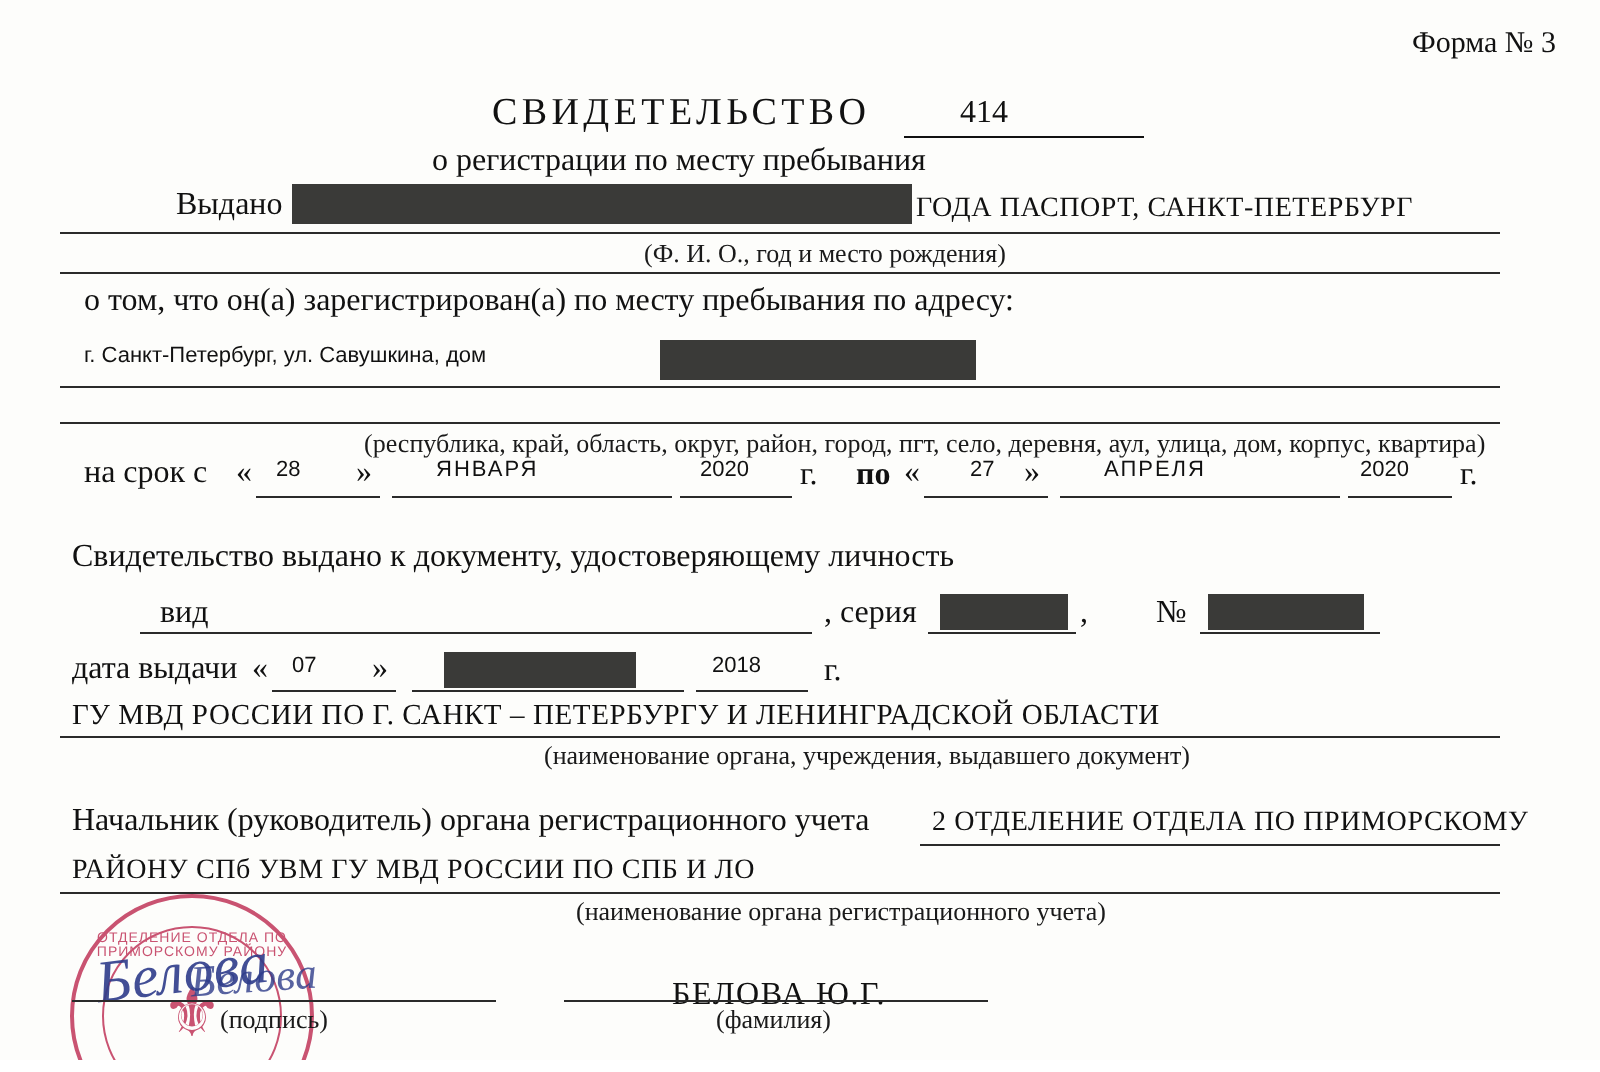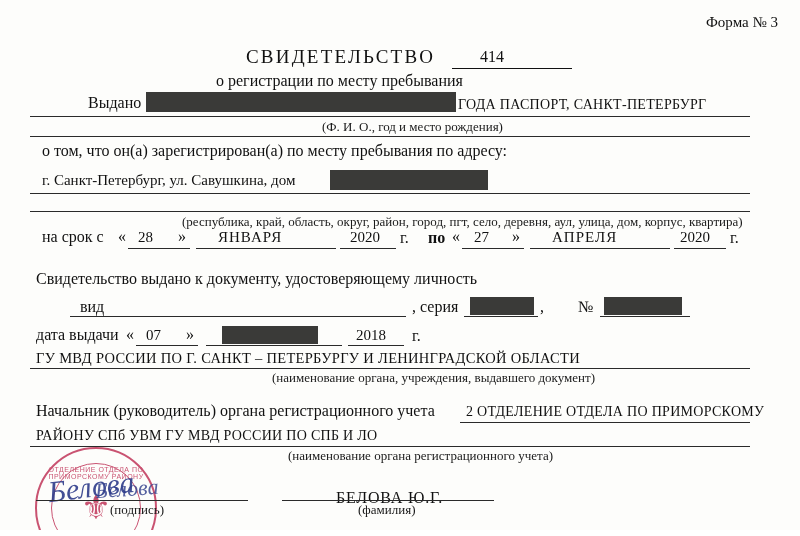--- a/index.html
+++ b/index.html
@@ -72,22 +72,22 @@
     font-family: "Liberation Serif", serif;
     color: #1a1a1a;
     white-space: nowrap;
   }
   .redaction {
     position: absolute;
     background: #3a3a38;
   }
   .value {
     position: absolute;
-    font-size: 15px;
-    font-family: Liberation Serif, serif;
+    font-size: 11px;
+    font-family: Liberation Sans, sans-serif;
     white-space: nowrap;
   }
   .value-upper {
     position: absolute;
     font-size: 14px;
     font-family: "Liberation Serif", serif;
     white-space: nowrap;
     letter-spacing: 0.3px;
   }
   .quote {
@@ -208,21 +208,21 @@
 
   <div class="lbl" style="top:228px; left:42px;">на срок с</div>
   <div class="quote" style="top:228px; left:118px;">«</div>
   <div class="value" style="top:229px; left:138px;">28</div>
   <div class="quote" style="top:228px; left:178px;">»</div>
   <div class="value" style="top:229px; left:218px; letter-spacing:1px;">ЯНВАРЯ</div>
   <div class="value" style="top:229px; left:350px;">2020</div>
   <div class="lbl" style="top:229px; left:400px;">г.</div>
   <div class="lbl" style="top:229px; left:428px;font-weight:bold;">по</div>
   <div class="quote" style="top:228px; left:452px;">«</div>
-  <div class="value" style="top:229px; left:474px;text-align:right;">27</div>
+  <div class="value" style="top:229px; left:485px;text-align:right;">27</div>
   <div class="quote" style="top:228px; left:512px;">»</div>
   <div class="value" style="top:229px; left:552px; letter-spacing:1px;">АПРЕЛЯ</div>
   <div class="value" style="top:229px; left:680px;">2020</div>
   <div class="lbl" style="top:229px; left:730px;">г.</div>
   <div class="rule" style="left:128px; top:248px; width:62px;"></div>
   <div class="rule" style="left:196px; top:248px; width:140px;"></div>
   <div class="rule" style="left:340px; top:248px; width:56px;"></div>
   <div class="rule" style="left:462px; top:248px; width:62px;"></div>
   <div class="rule" style="left:530px; top:248px; width:140px;"></div>
   <div class="rule" style="left:674px; top:248px; width:52px;"></div>

